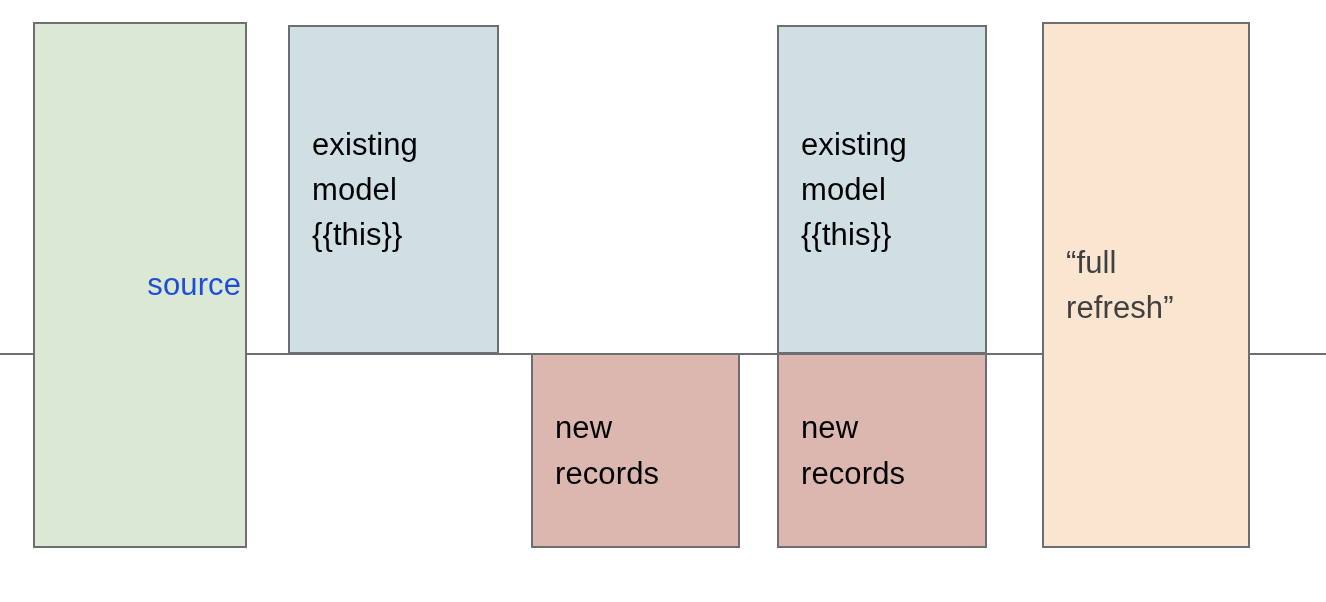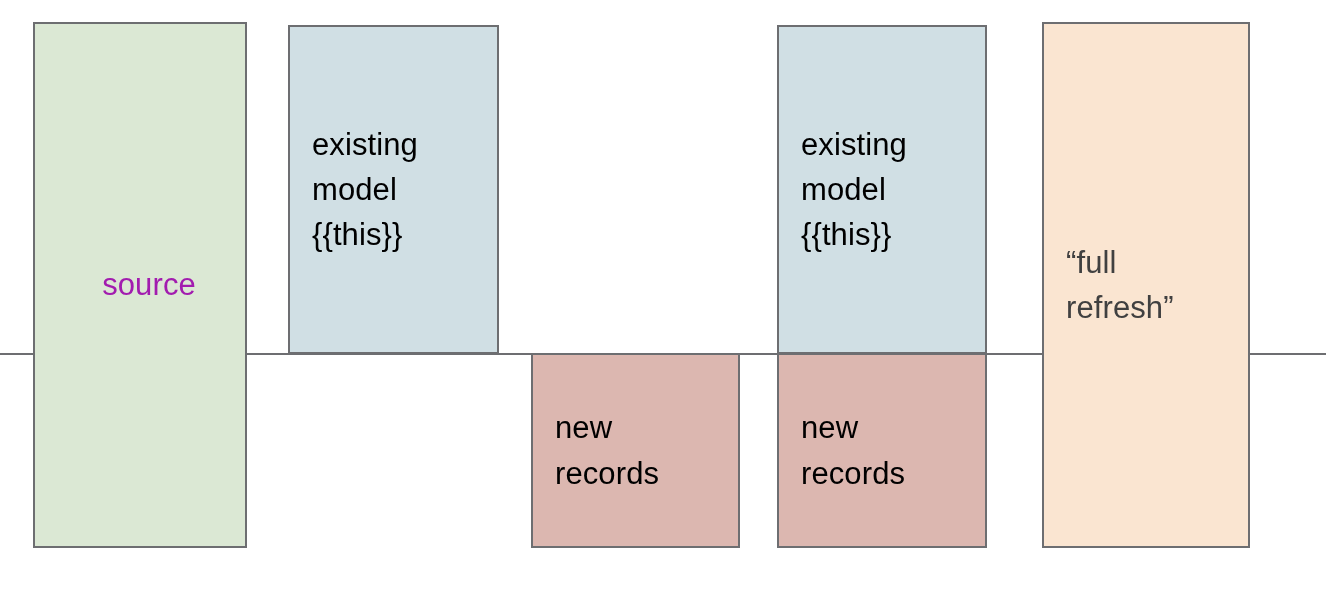--- a/index.html
+++ b/index.html
@@ -53,21 +53,21 @@
 
   
 </style>
 </head>
 <body>
 
 <div id="canvas" style="width: 1326px; height: 602px; background: rgb(255, 255, 255);">
 
   <div class="divider" style="top: 353px; width: 1326px; border-top-width: 2px; border-top-color: rgb(109, 110, 113);"></div>
 <div class="node anchor-center" style="left: 33px; top: 22px; width: 214px; height: 526px; background: rgb(219, 232, 212); border-color: rgb(109, 110, 113);">
-      <div class="label" style="color: #a21caf; text-align: center;">source</div>
+      <div class="label" style="color: #1d4ed8; text-align: right;">source</div>
     </div>
     <div class="node anchor-center" style="left: 288px; top: 25px; width: 211px; height: 329px; background: rgb(208, 223, 228); border-color: rgb(109, 110, 113);">
       <div class="label" style="color: rgb(0, 0, 0); text-align: left;">existing
 model
 {{this}}</div>
     </div>
     <div class="node anchor-center" style="left: 531px; top: 353px; width: 209px; height: 195px; background: rgb(220, 183, 176); border-color: rgb(109, 110, 113);">
       <div class="label" style="color: rgb(0, 0, 0); text-align: left;">new
 records</div>
     </div>

